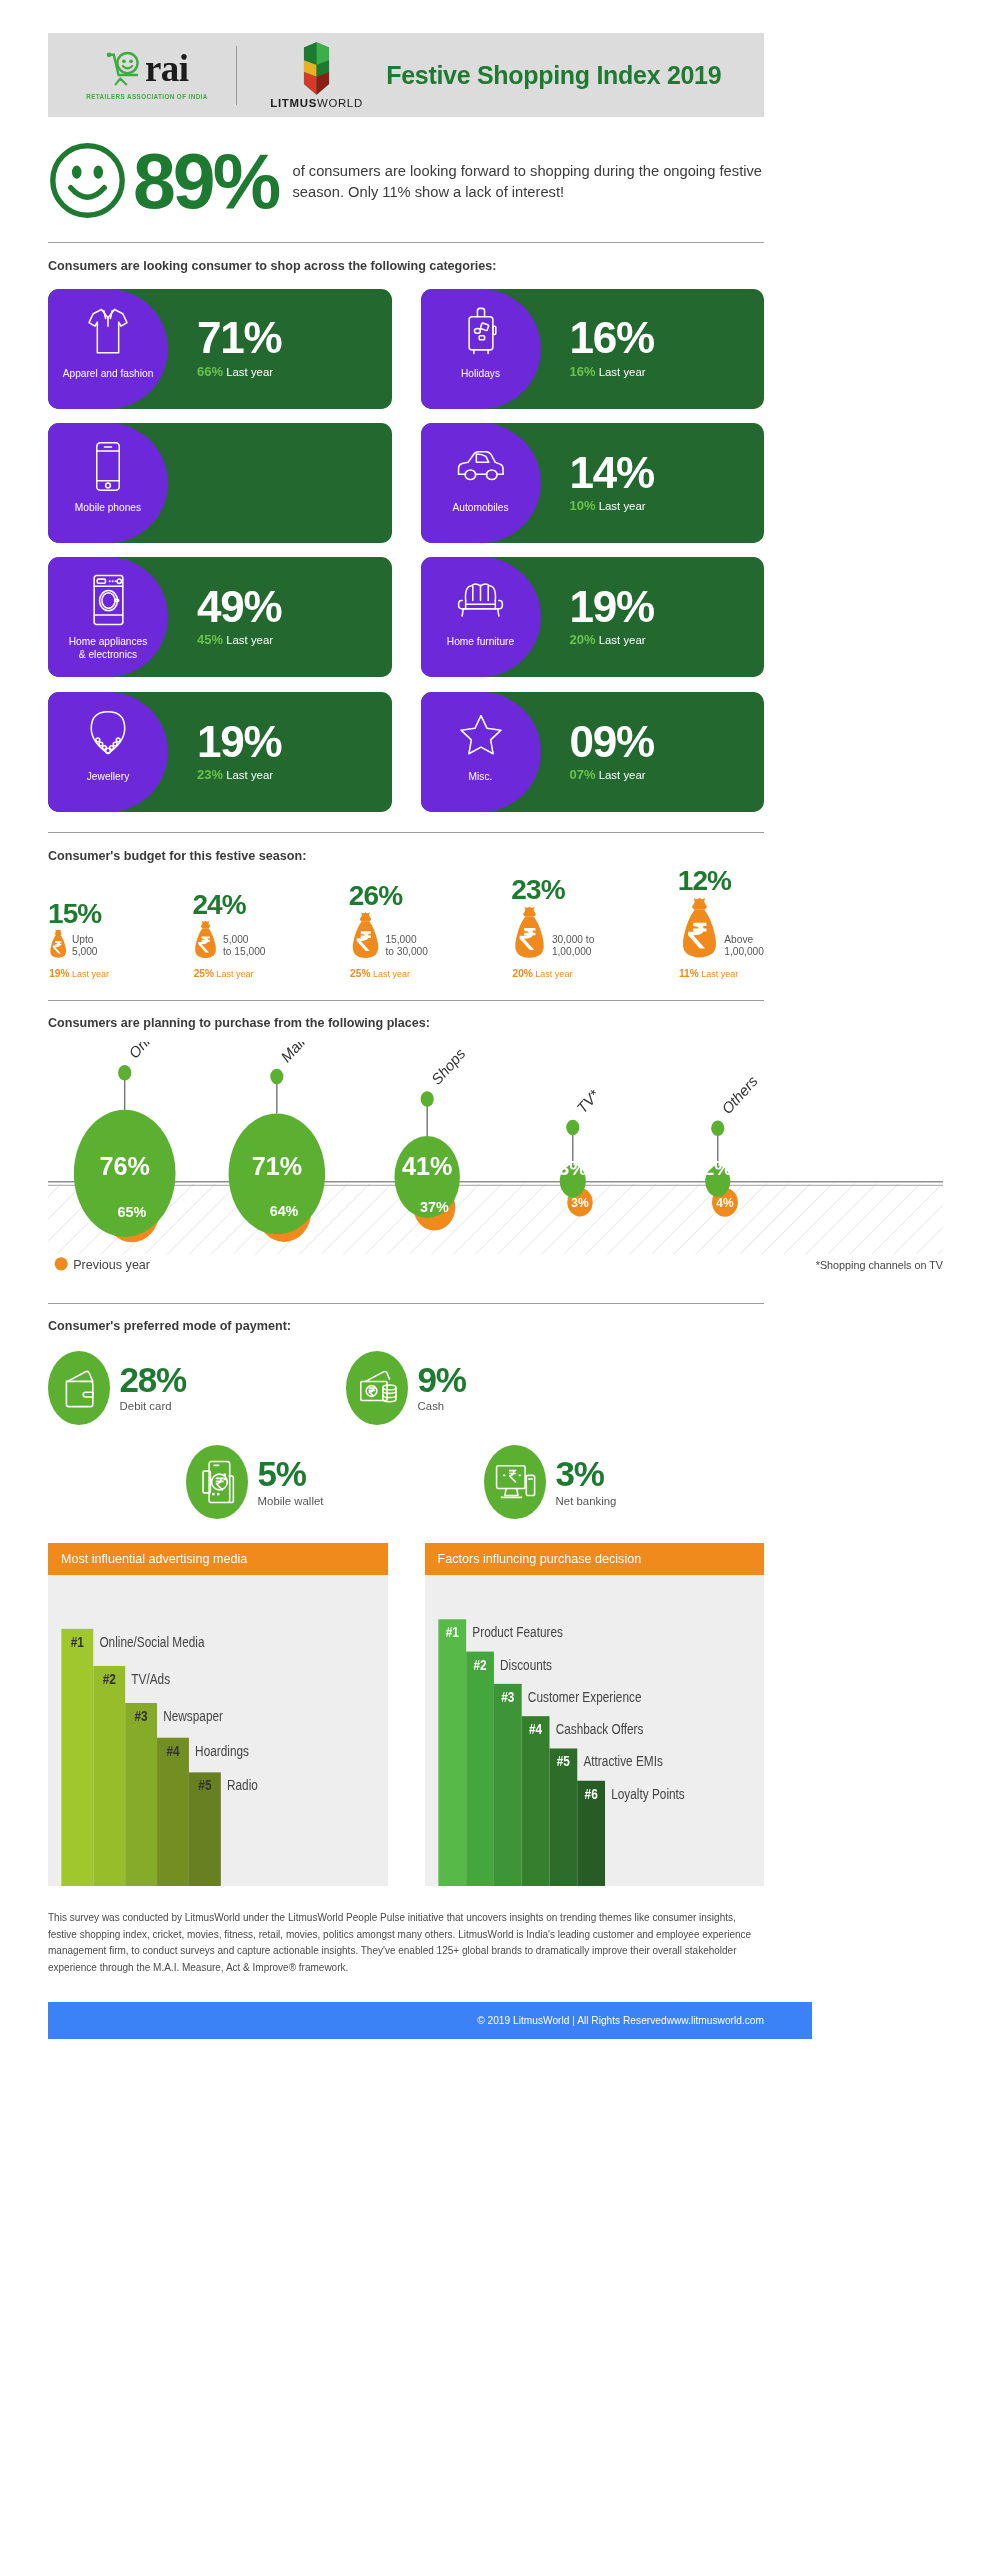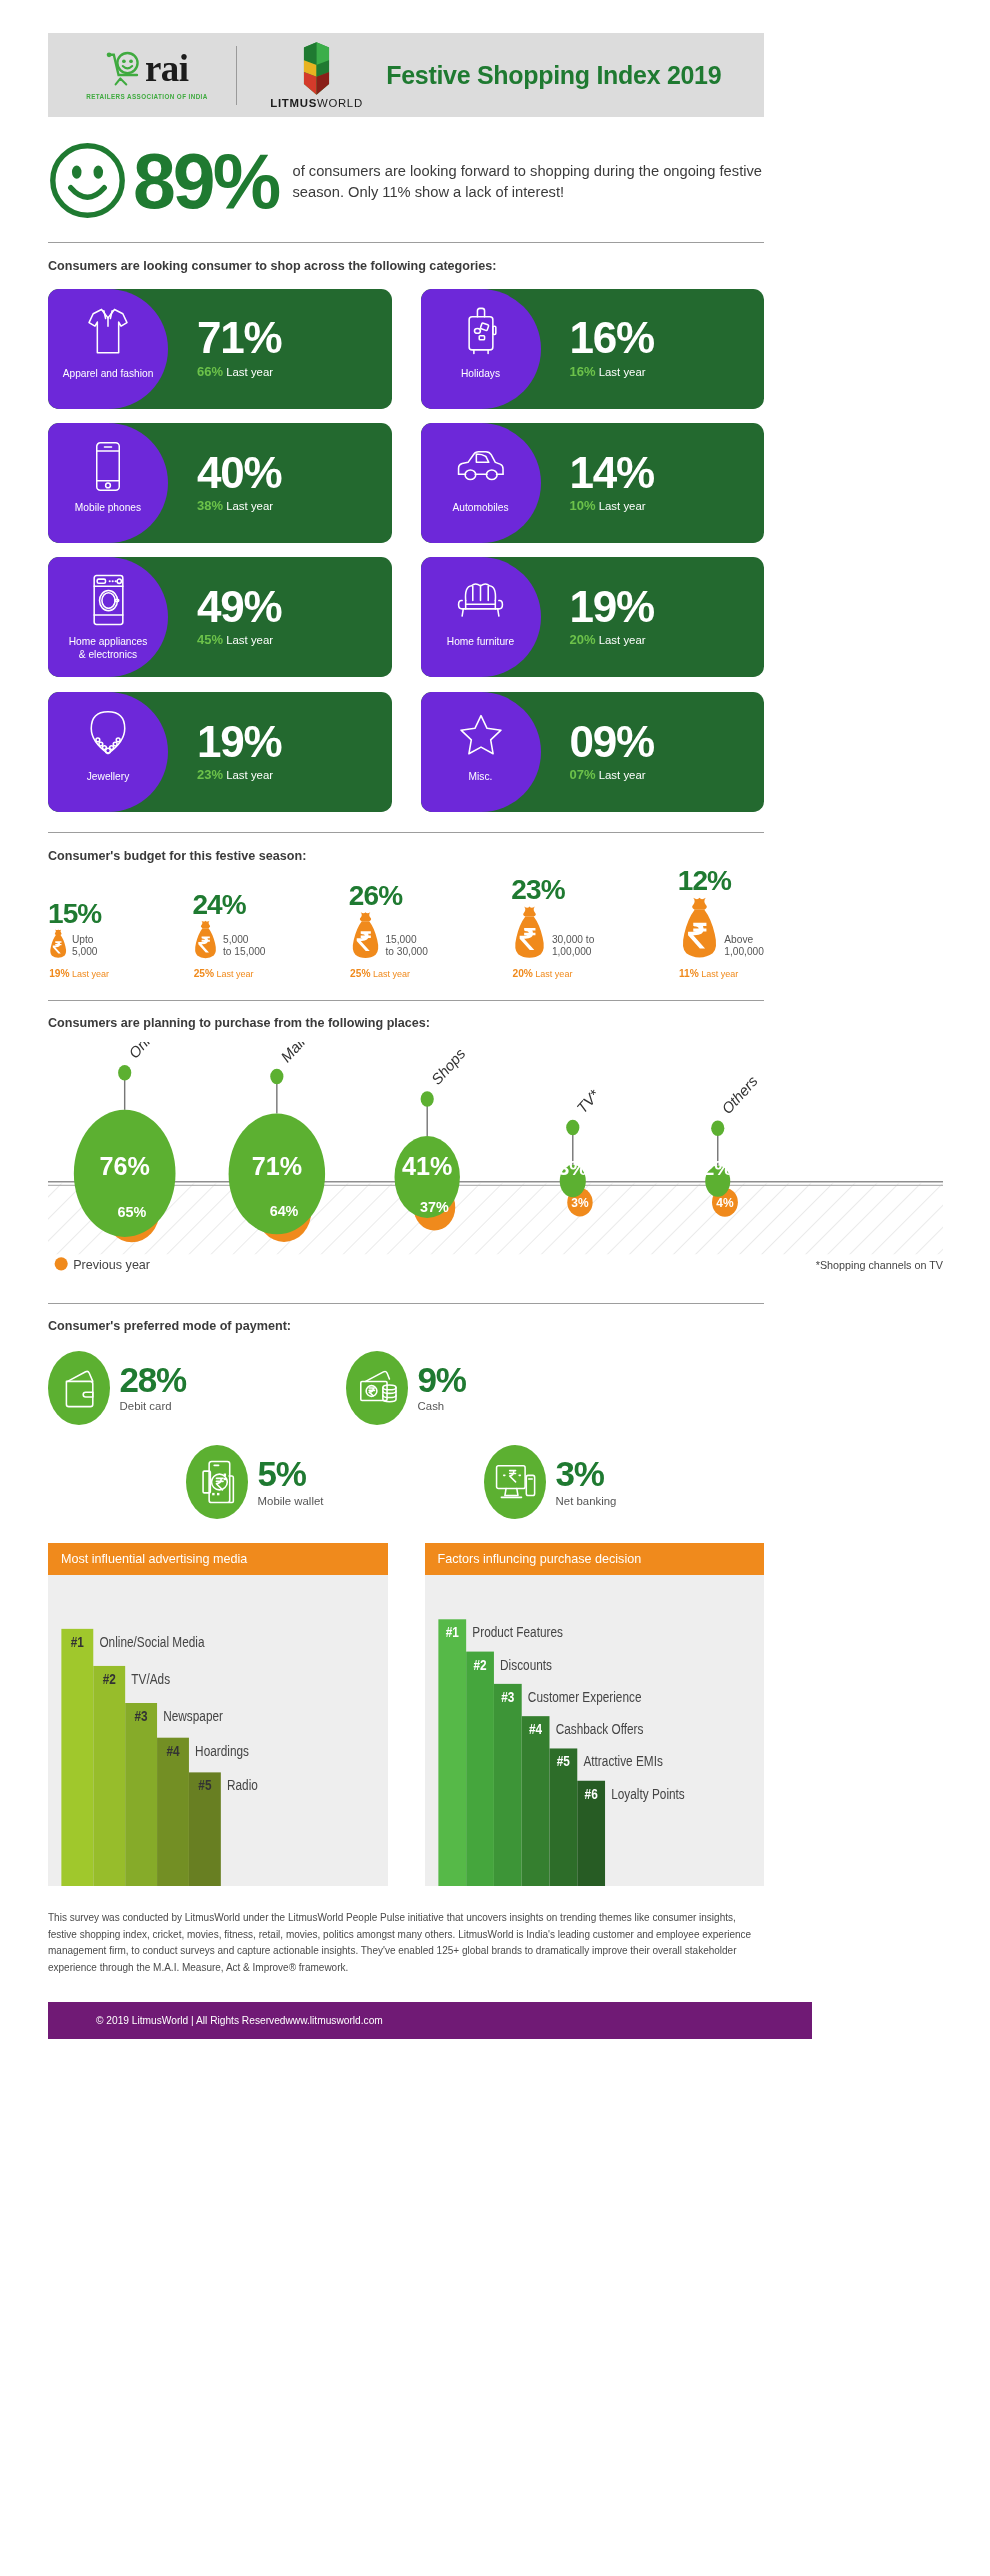--- a/index.html
+++ b/index.html
@@ -102,22 +102,22 @@
 
   
   .rank-wrap { display:flex; gap:37px; margin: 24px 48px 0 48px; }
   .rank-panel { flex:1; }
   .rank-head { background:#f08a1c; color:#fff; font-size:12.6px; padding:9px 13px; }
   .rank-body { background:#eeeeee; padding: 12px 0 0 0; position:relative; height:311px; }
 
   
   .note { margin: 24px 48px 0 48px; font-size:10px; color:#4a4a4a; line-height:1.65; }
   .footer-bar {
-    margin-top: 26px; background:#701a75; color:#ffffff;
-    padding: 13px 48px; display:flex; justify-content:flex-start; font-size:10.2px;margin-left:48px;
+    margin-top: 26px; background:#3b82f6; color:#ffffff;
+    padding: 13px 48px; display:flex; justify-content:flex-end; font-size:10.2px;margin-left:48px;
   }
 </style>
 </head>
 <body>
 
 <div class="page">
 
   <div class="header-band">
     <div class="rai-logo">
       <div class="rai-top">
@@ -219,24 +219,20 @@
             <svg width="32" height="53" viewBox="0 0 54 88">
               <rect fill="none" stroke="#fff" stroke-width="2.6" stroke-linecap="round" stroke-linejoin="round" x="8" y="4" width="38" height="80" rx="6"></rect>
               <path fill="none" stroke="#fff" stroke-width="2.6" stroke-linecap="round" stroke-linejoin="round" d="M8 18 L46 18 M8 68 L46 68"></path>
               <circle fill="none" stroke="#fff" stroke-width="2.6" stroke-linecap="round" stroke-linejoin="round" cx="27" cy="76" r="4"></circle>
               <path fill="none" stroke="#fff" stroke-width="2.6" stroke-linecap="round" stroke-linejoin="round" d="M21 11 L33 11"></path>
             </svg>
           </div>
        <div class="cat-label">
             <div>Mobile phones</div>
           </div>
-     </div>
-     <div class="cat-right">
-       <div class="cat-pct">40%</div>
-       <div class="cat-last"><b>38%</b> Last year</div>
      </div>
       </div>
       <div class="cat-card">
         <div class="cat-left">
        <div class="cat-icon">
             <svg width="51" height="37" viewBox="0 0 86 62">
               <path fill="none" stroke="#fff" stroke-width="2.6" stroke-linecap="round" stroke-linejoin="round" d="M6 44 L6 34 Q6 28 12 26 L22 24 L32 10 Q34 6 40 6 L52 6 Q58 6 61 11 L68 24 L76 27 Q81 29 81 35 L81 44"></path>
               <path fill="none" stroke="#fff" stroke-width="2.6" stroke-linecap="round" stroke-linejoin="round" d="M6 44 L18 44 M34 44 L54 44 M70 44 L81 44"></path>
               <ellipse fill="none" stroke="#fff" stroke-width="2.6" stroke-linecap="round" stroke-linejoin="round" cx="26" cy="45" rx="9" ry="8"></ellipse>
               <ellipse fill="none" stroke="#fff" stroke-width="2.6" stroke-linecap="round" stroke-linejoin="round" cx="62" cy="45" rx="9" ry="8"></ellipse>

